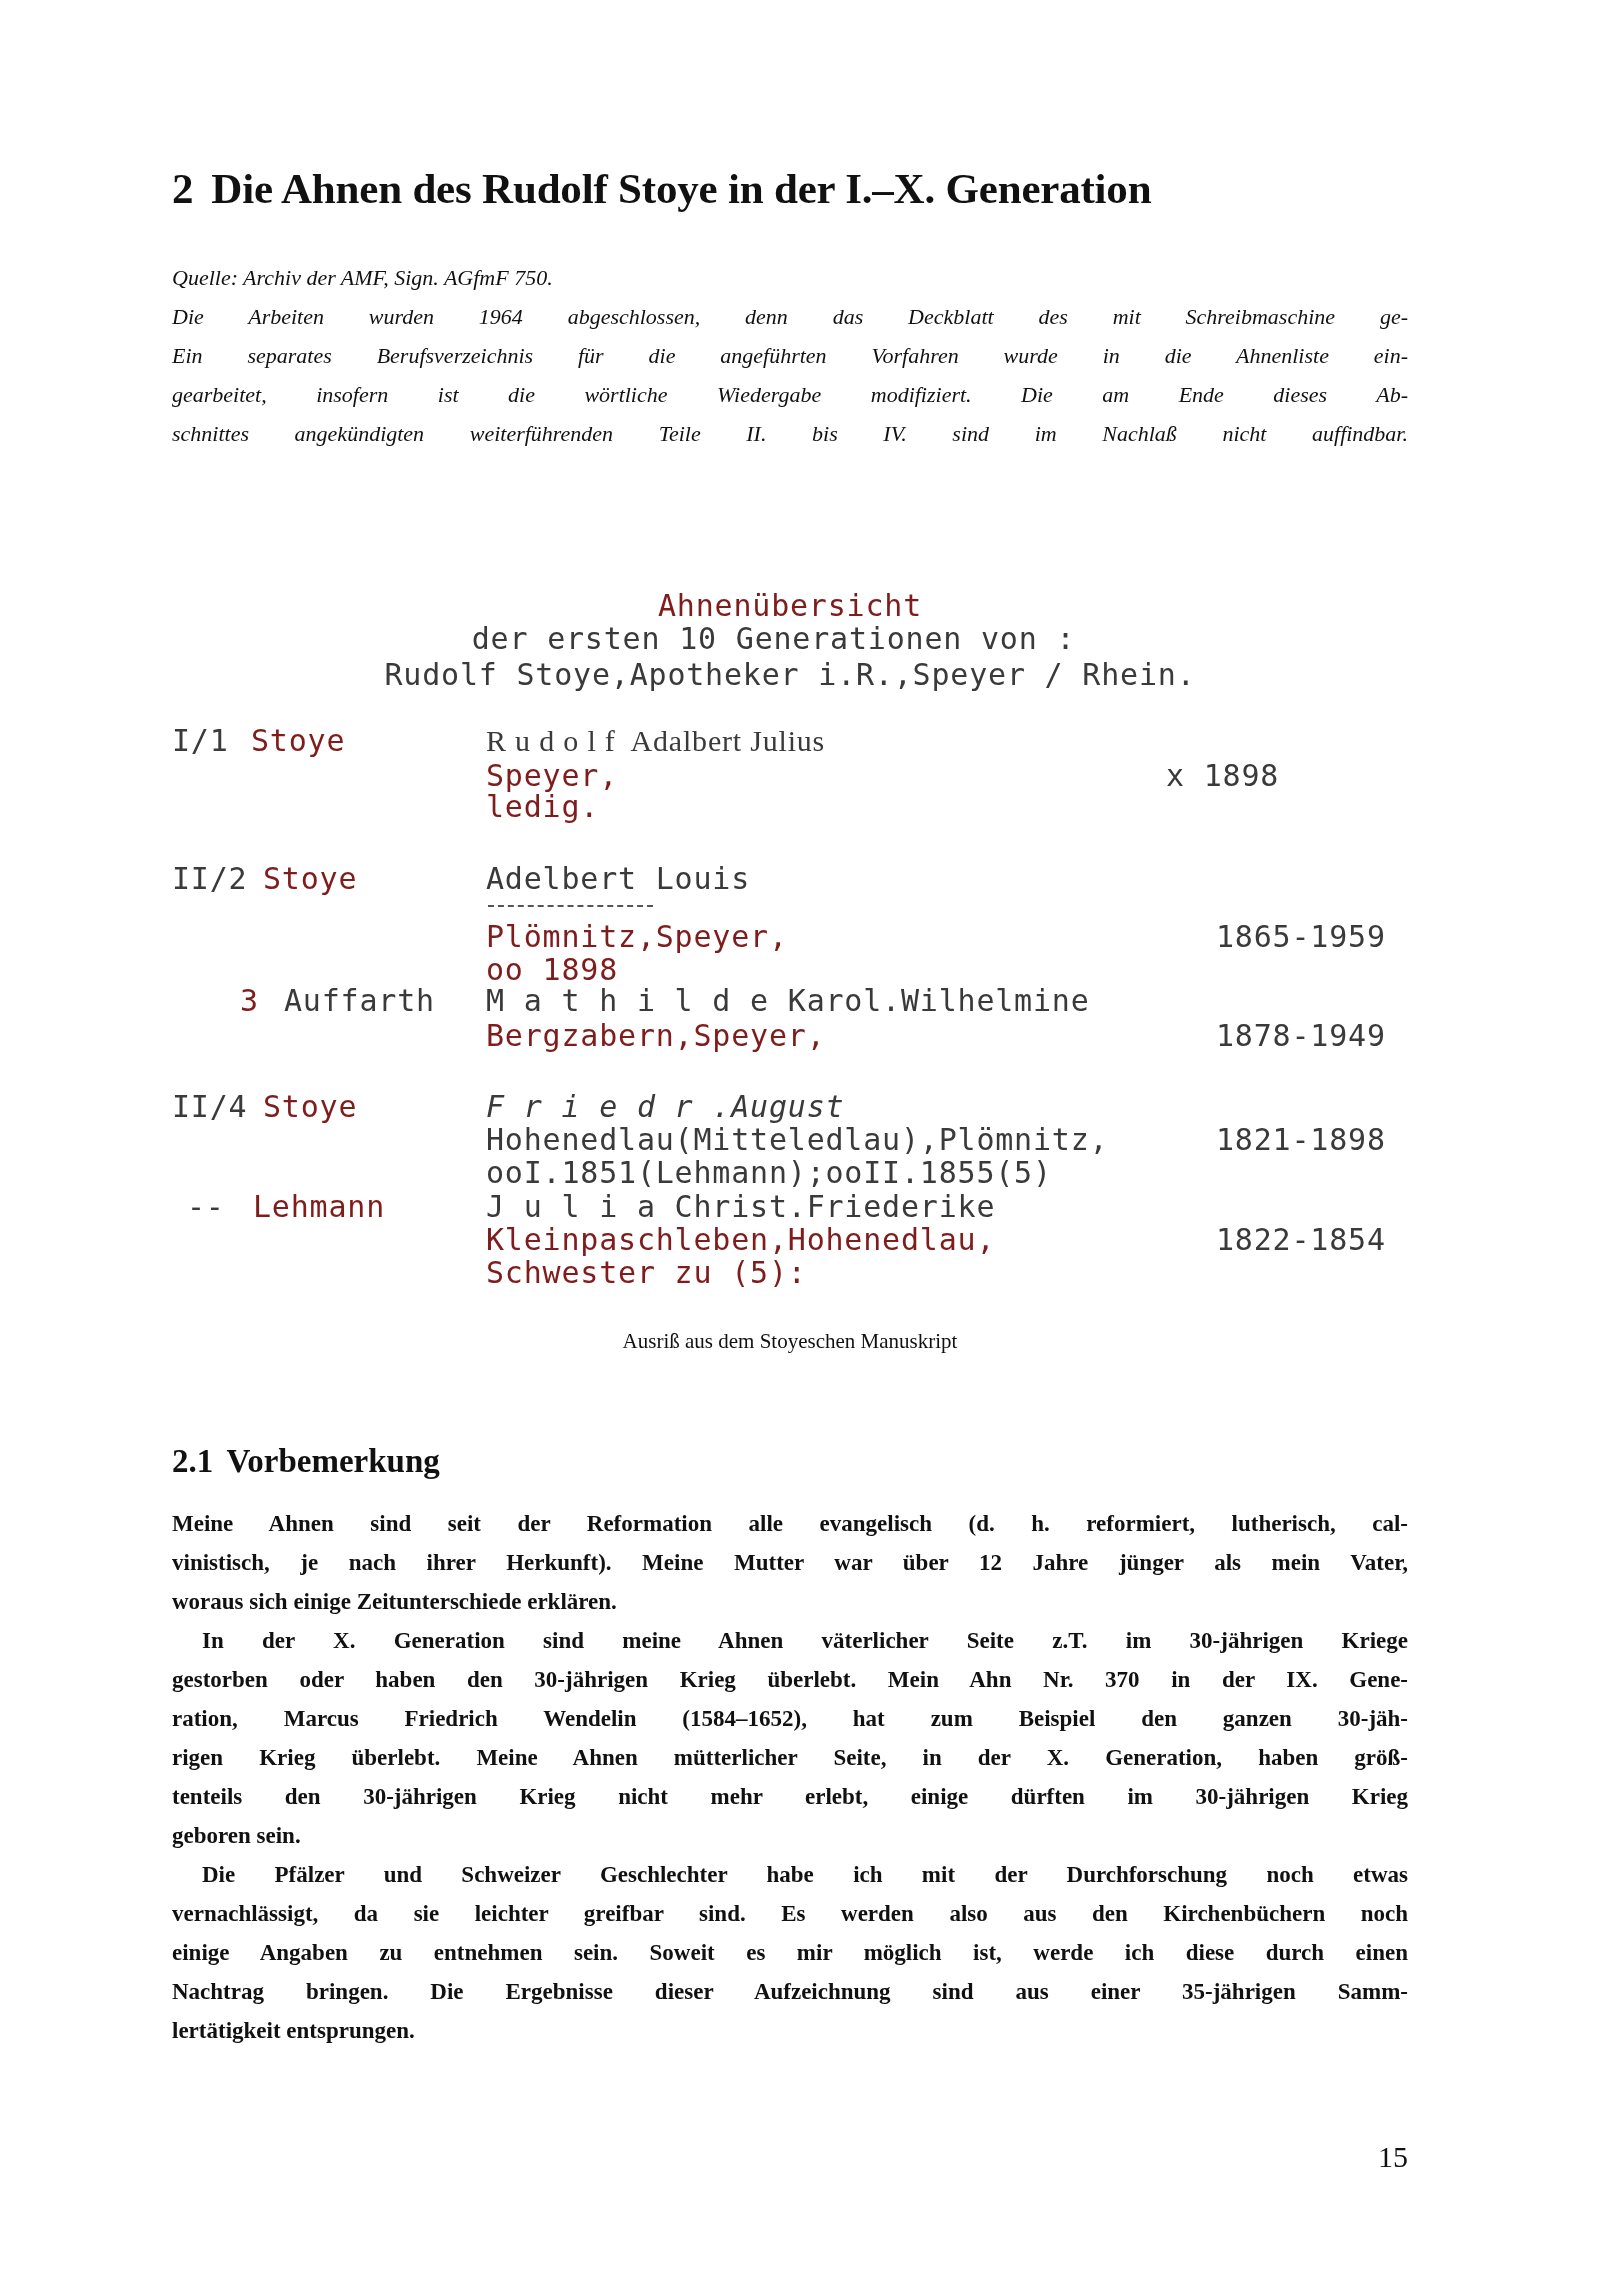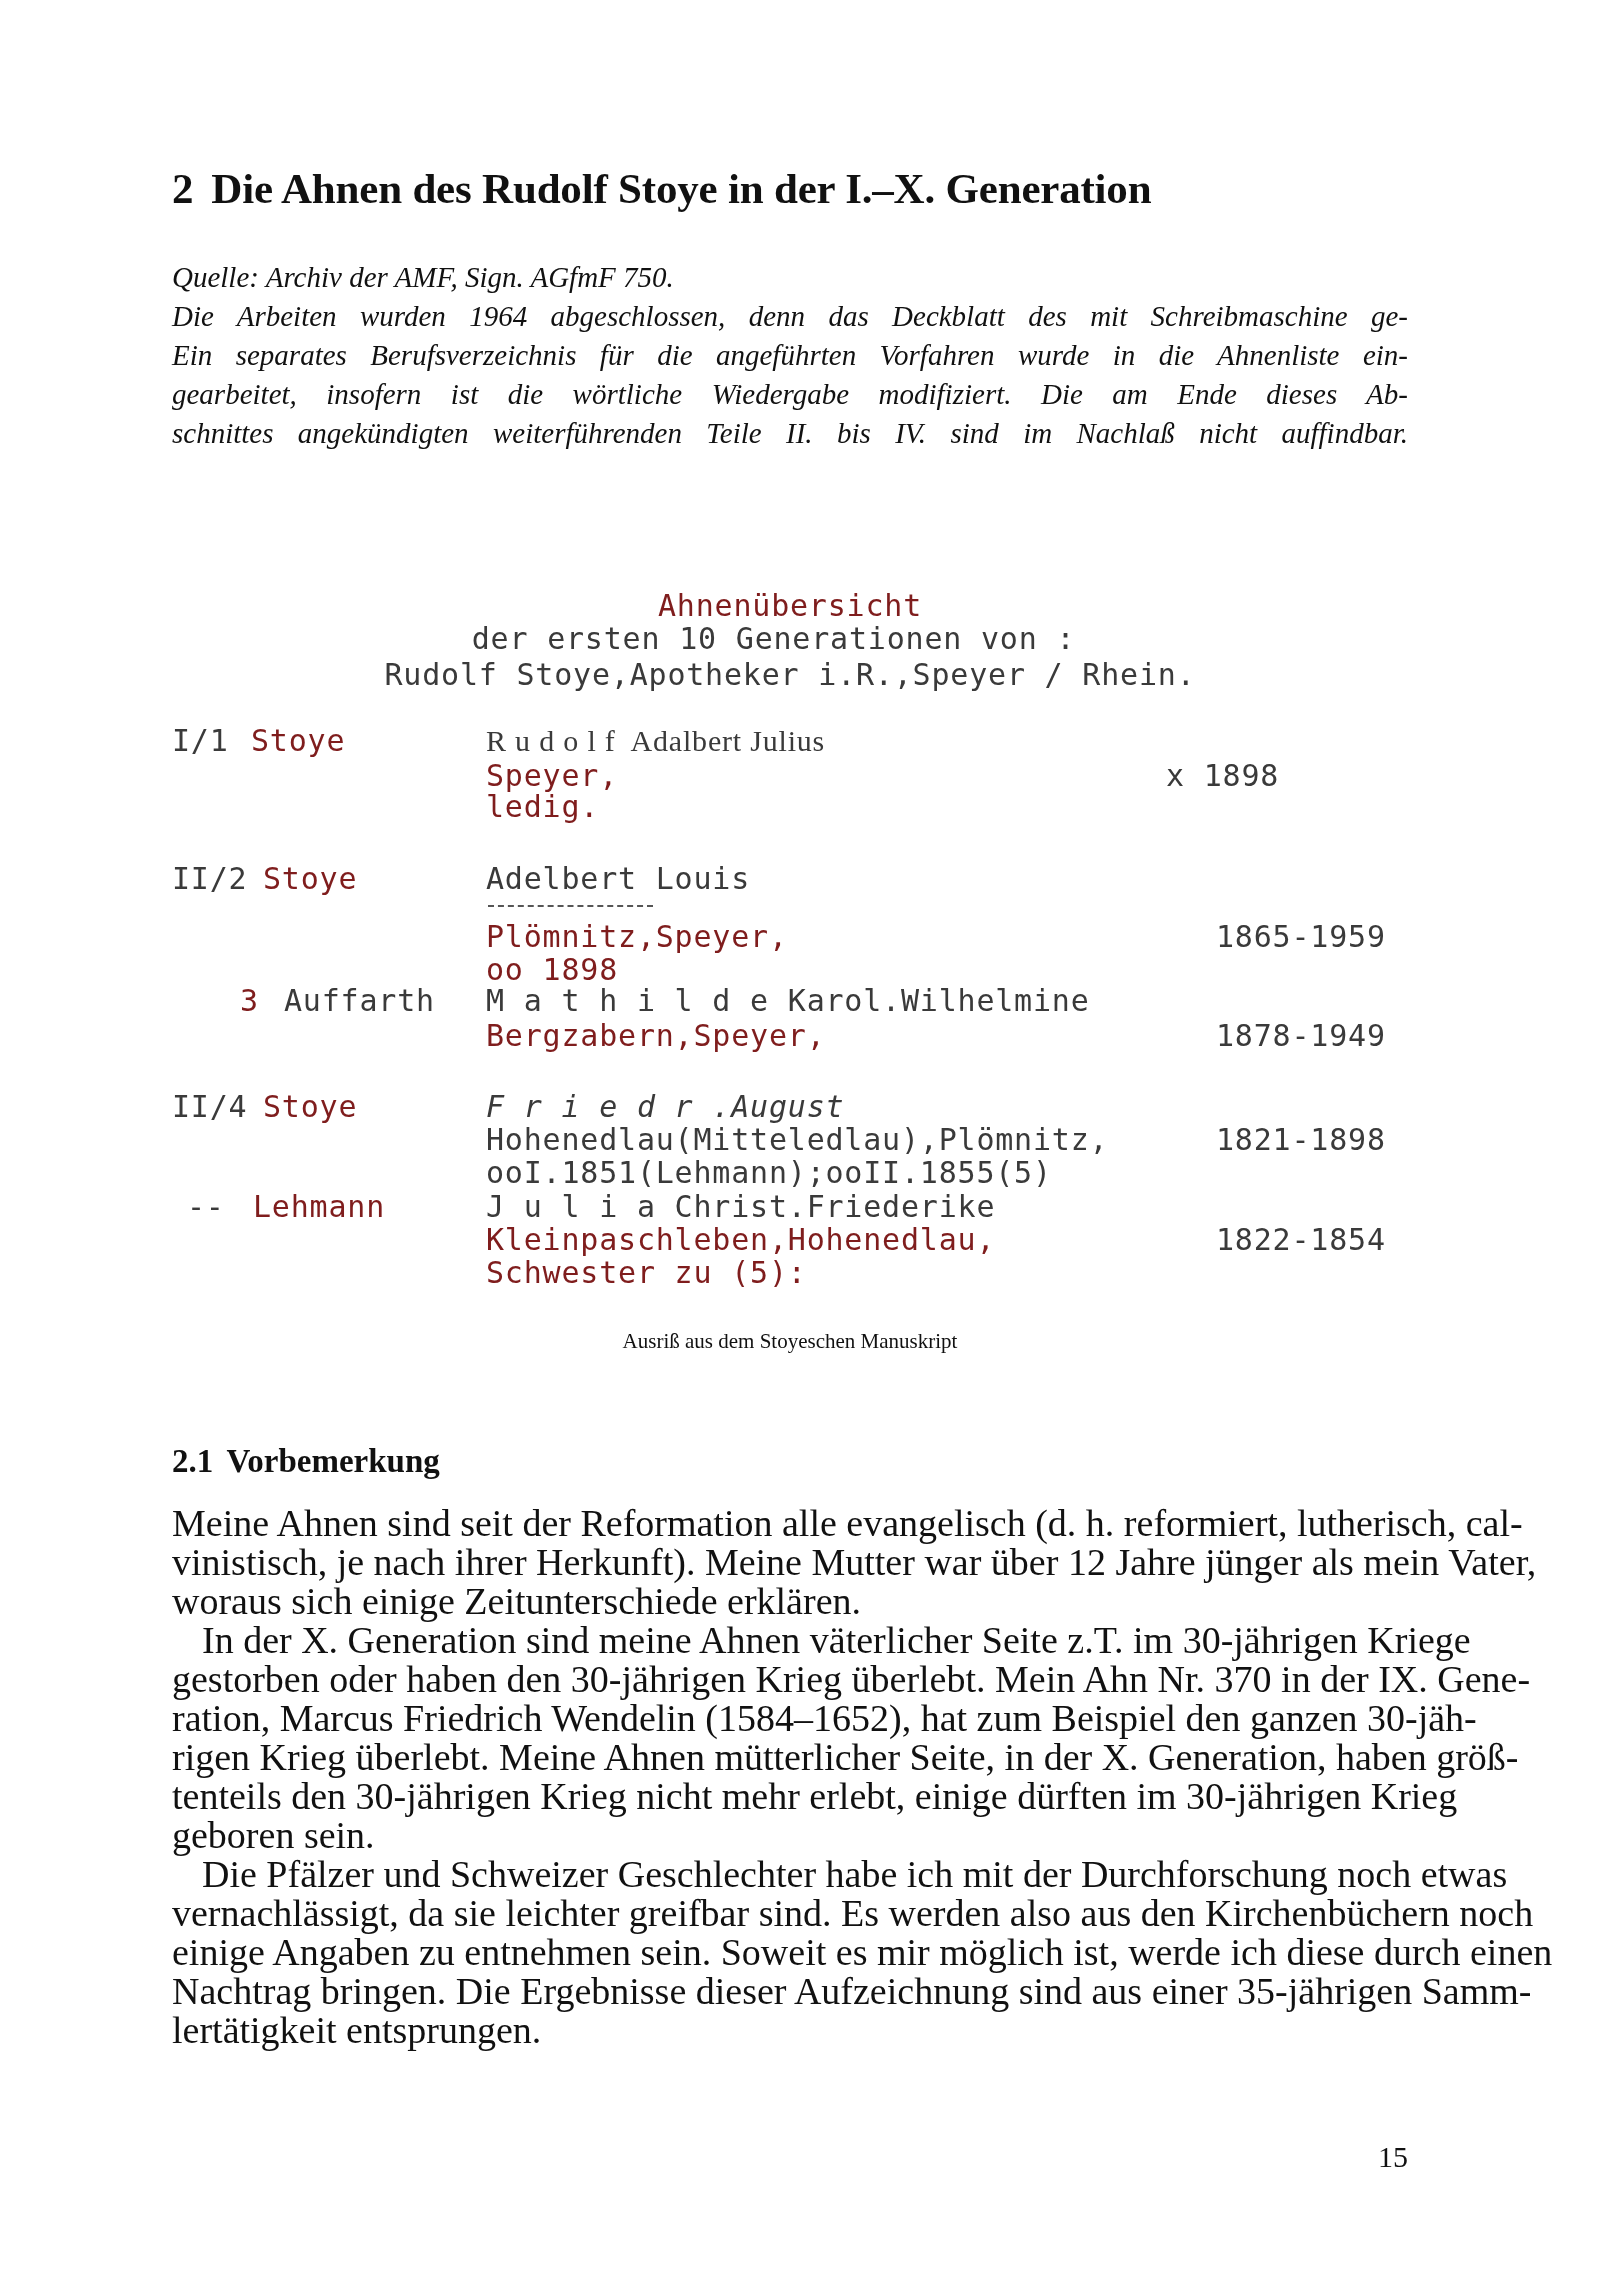--- a/index.html
+++ b/index.html
@@ -35,21 +35,21 @@
     }
     .chapter-title .num {
       margin-right: 18px;
     }
     .source-block {
       position: absolute;
       left: 0;
       top: 258px;
       width: 1236px;
       font-style: italic;
-      font-size: 29px;
+      font-size: 22px;
       line-height: 39px;
     }
     .source-block .line {
       display: block;
       white-space: nowrap;
       text-align: justify;
       text-align-last: justify;
     }
     .source-block .line.first,
     .source-block .line.last-short {
@@ -120,22 +120,23 @@
       white-space: nowrap;
     }
     .section-title .num {
       margin-right: 13.2px;
     }
     .body-text {
       position: absolute;
       left: 0;
       top: 1504px;
       width: 1236px;
-      font-size: 38px;
+      font-size: 23px;
       line-height: 39px;
+      font-weight: bold;
     }
     .body-text .line {
       display: block;
       white-space: nowrap;
       text-align: justify;
       text-align-last: justify;
     }
     .body-text .line.indent {
       padding-left: 30px;
     }

